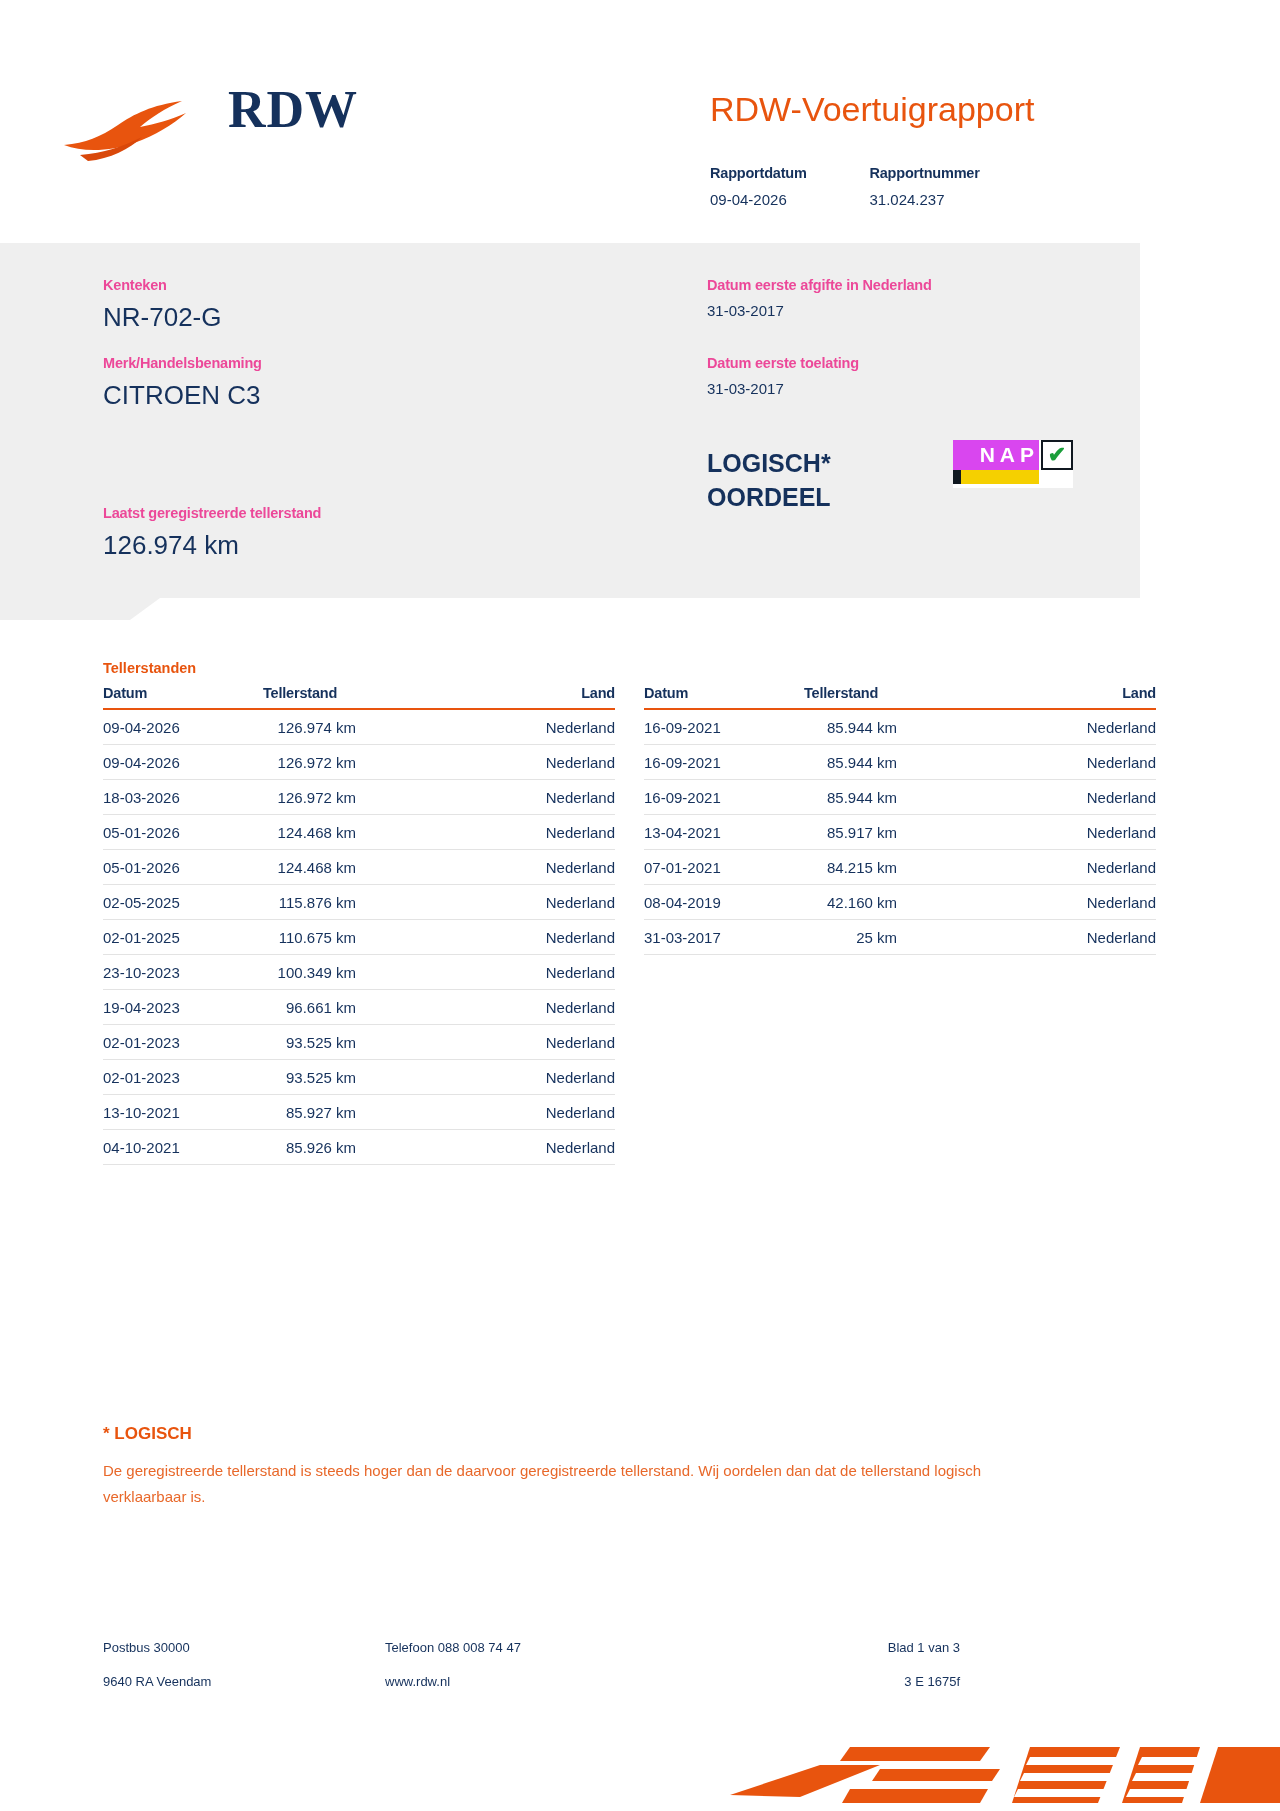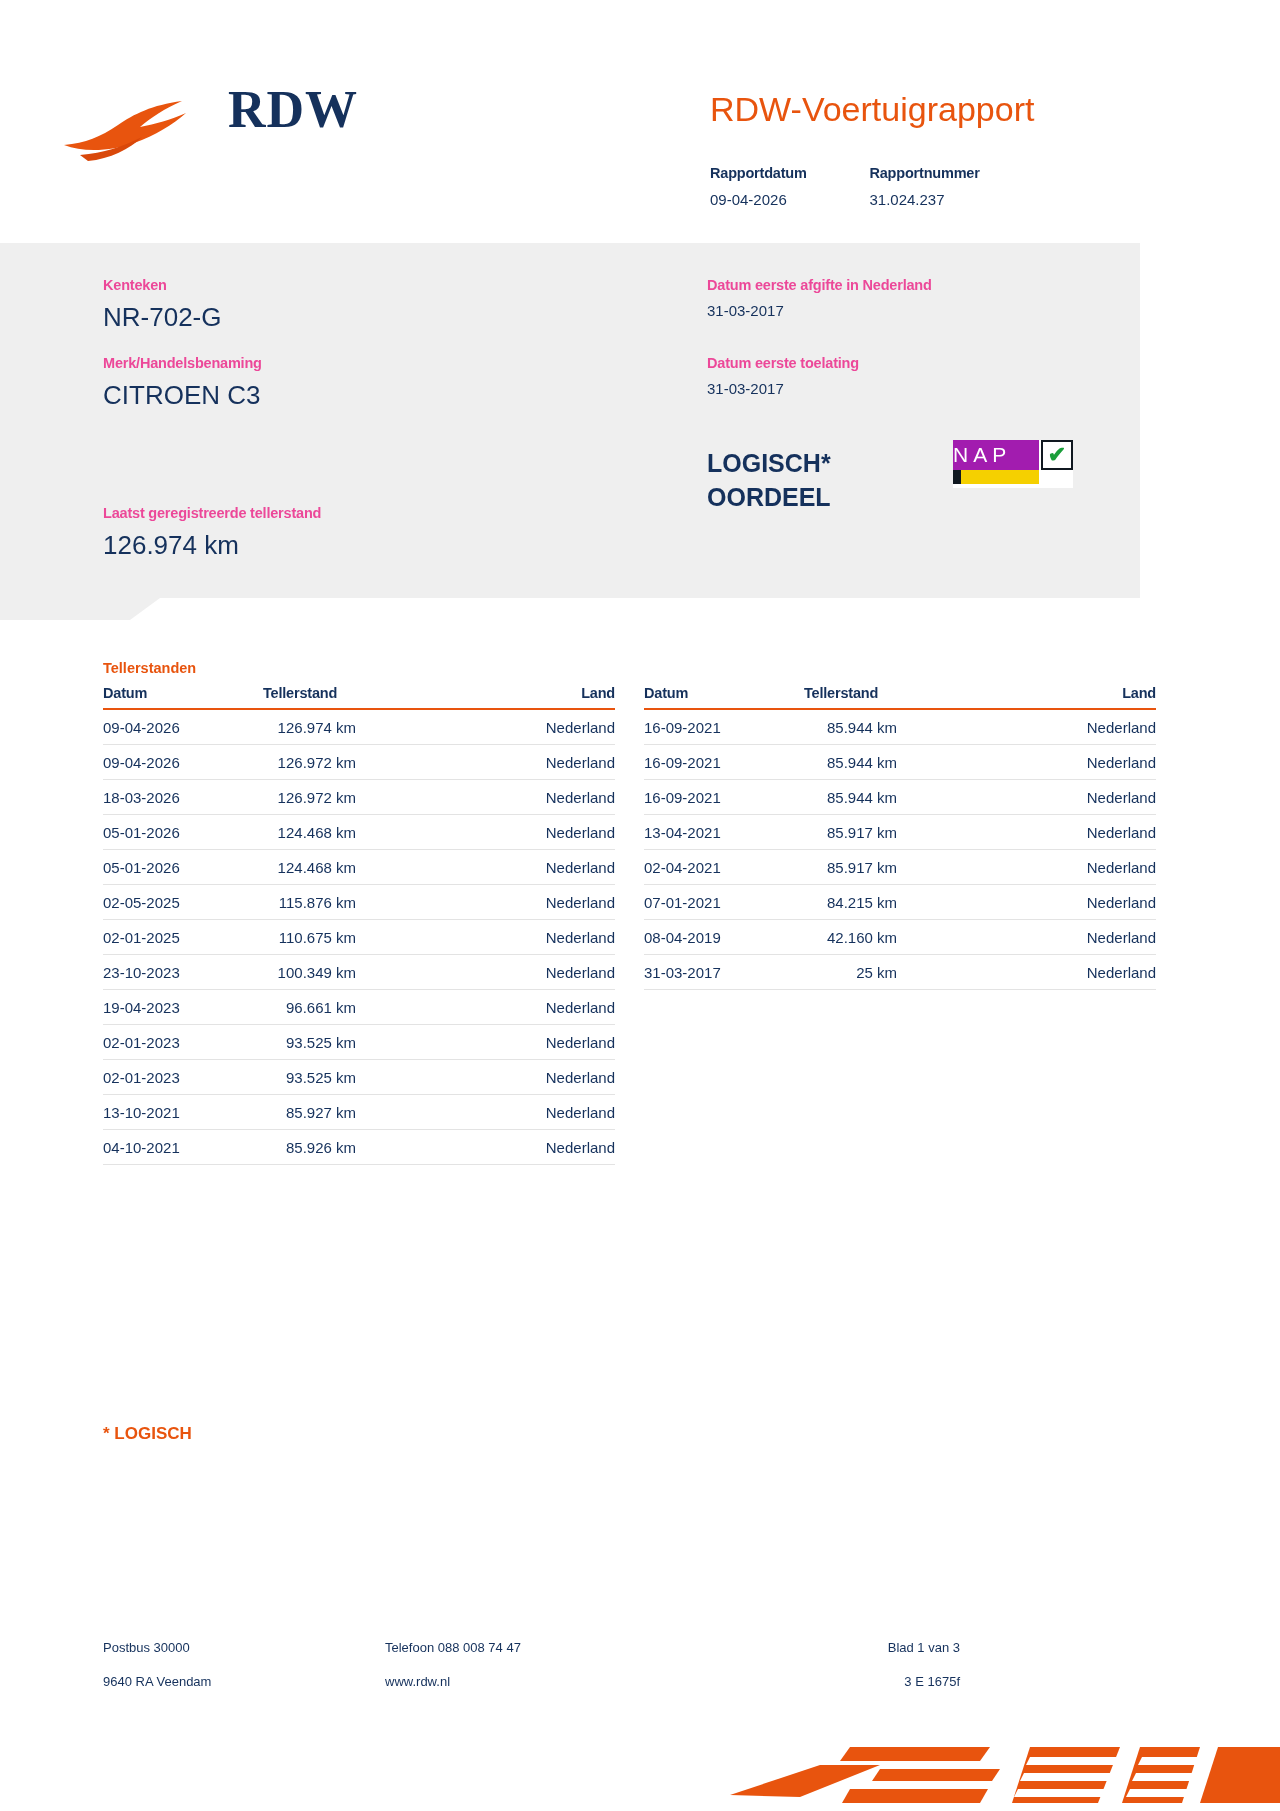--- a/index.html
+++ b/index.html
@@ -149,26 +149,26 @@
     left: 953px;
     top: 440px;
     width: 120px;
     height: 48px;
     background: #ffffff;
   }
   .nap-letters {
     position: absolute;
     left: 0; top: 0;
     width: 86px; height: 30px;
-    background: #a21caf;
+    background: #d946ef;
     color: #ffffff;
-    font-weight: normal;
+    font-weight: bold;
     font-size: 21px;
     letter-spacing: 5px;
-    text-align: left;
+    text-align: right;
     line-height: 30px;
   }
   .nap-check {
     position: absolute;
     left: 88px; top: 0;
     width: 32px; height: 30px;
     background: #ffffff;
     border: 2px solid #101820;
     box-sizing: border-box;
     color: #1a9e3a;
@@ -432,43 +432,39 @@
           <td class="c-date">16-09-2021</td>
           <td class="c-mile">85.944 km</td>
           <td class="c-land">Nederland</td>
         </tr>
         <tr>
           <td class="c-date">13-04-2021</td>
           <td class="c-mile">85.917 km</td>
           <td class="c-land">Nederland</td>
         </tr>
         <tr>
-          <td class="c-date">02-04-2021</td>
-          <td class="c-mile">85.917 km</td>
-          <td class="c-land">Nederland</td>
-        </tr>
-        <tr>
           <td class="c-date">07-01-2021</td>
           <td class="c-mile">84.215 km</td>
           <td class="c-land">Nederland</td>
         </tr>
         <tr>
           <td class="c-date">08-04-2019</td>
           <td class="c-mile">42.160 km</td>
           <td class="c-land">Nederland</td>
         </tr>
         <tr>
           <td class="c-date">31-03-2017</td>
           <td class="c-mile">25 km</td>
           <td class="c-land">Nederland</td>
         </tr>
       </tbody>
   </table>
 
   <div class="note-title">* LOGISCH</div>
+  <div class="note-body">De geregistreerde tellerstand is steeds hoger dan de daarvoor geregistreerde tellerstand. Wij oordelen dan dat de tellerstand logisch verklaarbaar is.</div>
 
   <div class="footer">
     <div class="f-col1">Postbus 30000</div>
     <div class="f-col1b">9640 RA Veendam</div>
     <div class="f-col2">Telefoon 088 008 74 47</div>
     <div class="f-col2b">www.rdw.nl</div>
     <div class="f-col3">Blad 1 van 3</div>
     <div class="f-col3b">3 E 1675f</div>
   </div>
 

